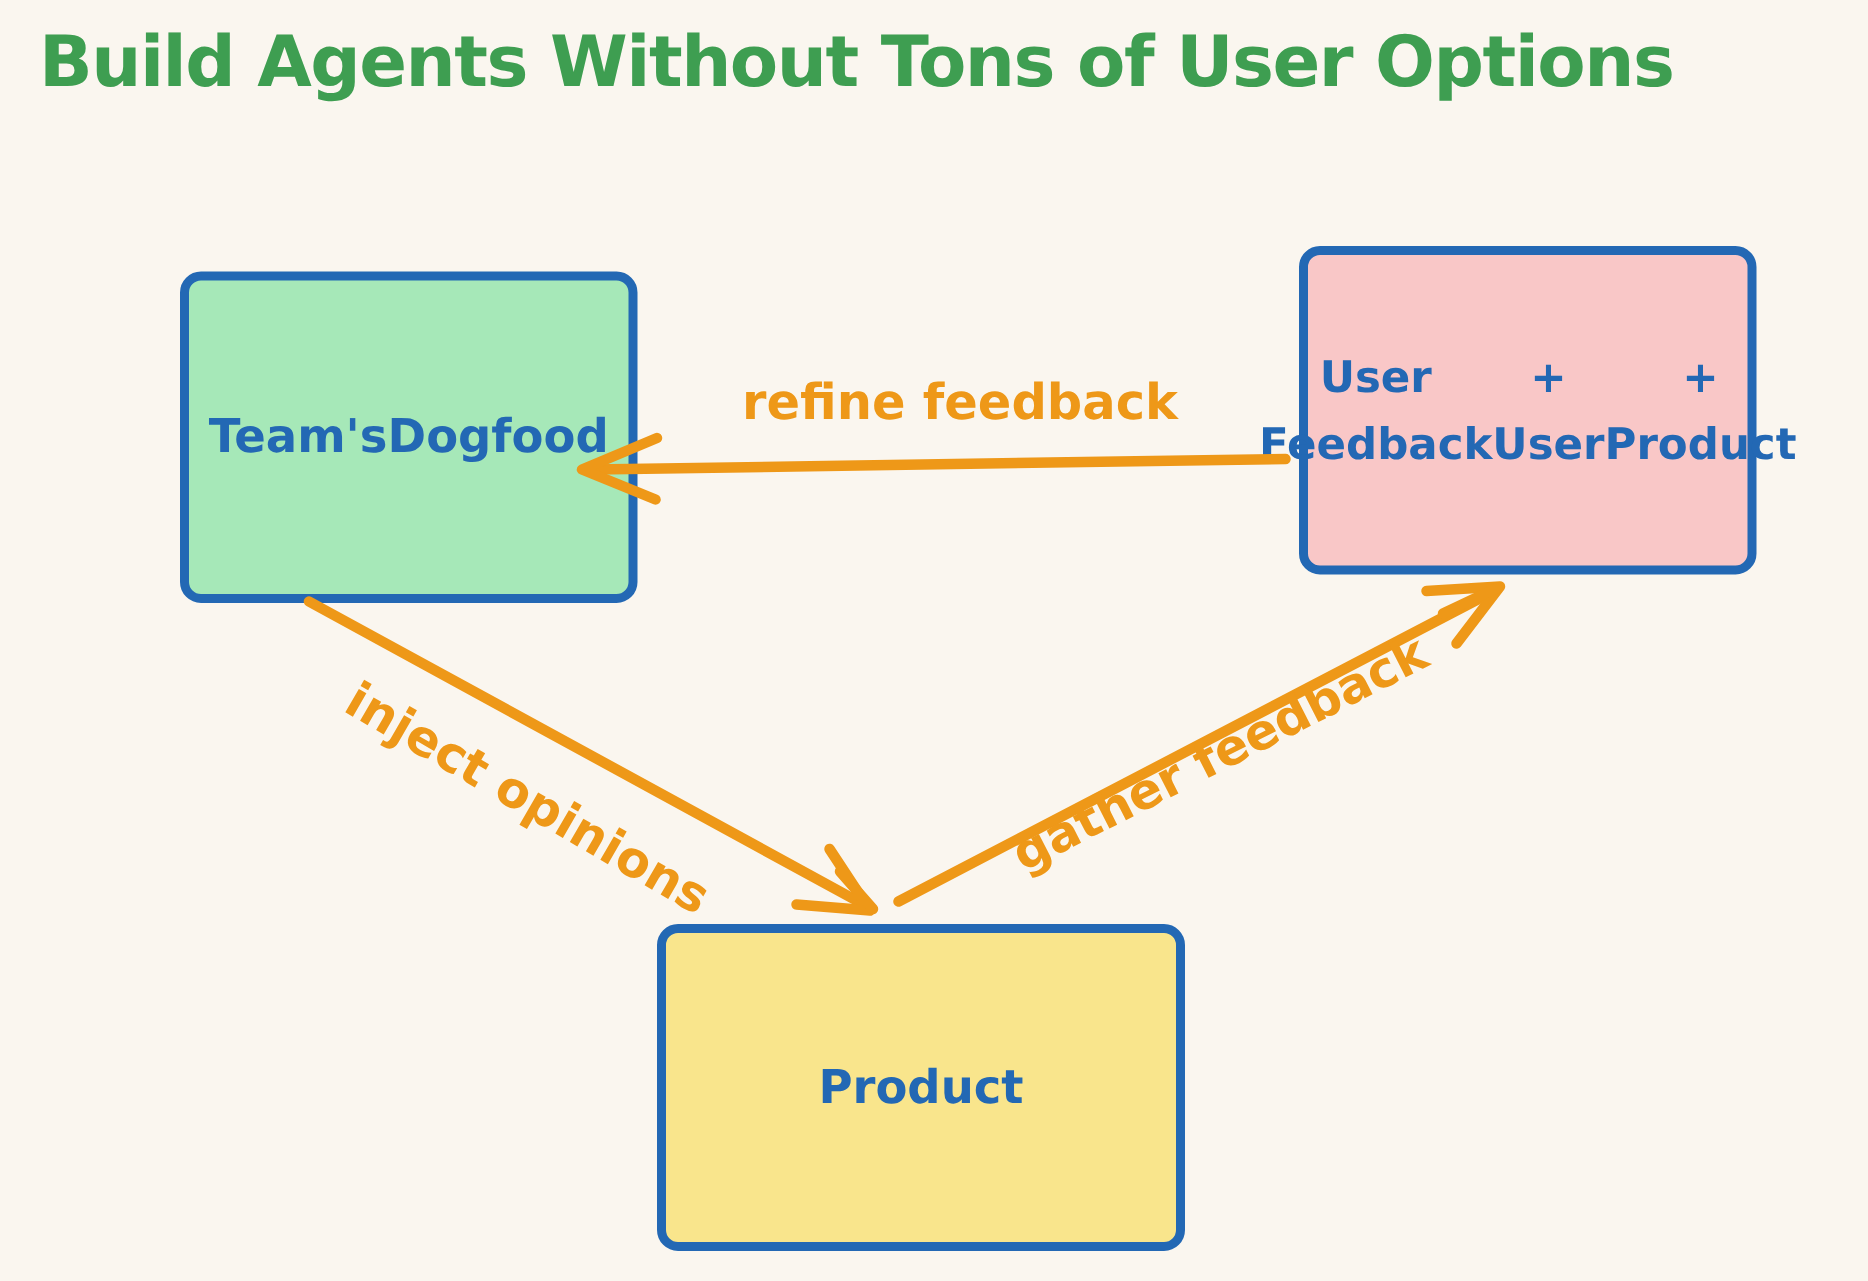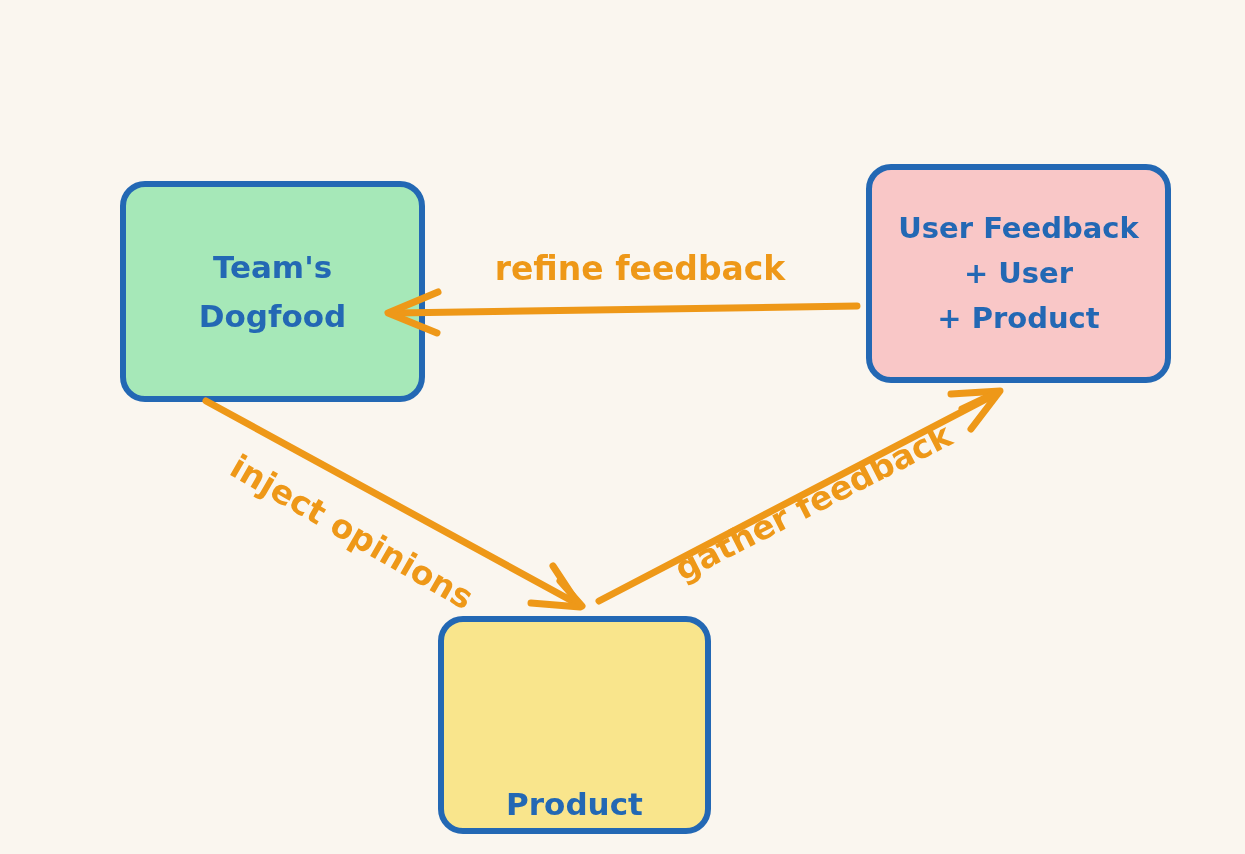--- a/index.html
+++ b/index.html
@@ -22,24 +22,24 @@
     width: 1210px;
     font-size: 47px;
     font-weight: bold;
     letter-spacing: -1px;
     color: #3E9E51;
     white-space: nowrap;
   }
   .node {
     position: absolute;
     border: 6px solid #2368B4;
-    border-radius: 25px;
+    border-radius: 14px;
     box-sizing: border-box;
     display: flex;
-    flex-direction: column;
+    flex-direction: row;
     align-items: center;
     justify-content: center;
     color: #2368B4;
     font-weight: bold;
     font-size: 31px;
     line-height: 1.55;
     text-align: center;
   }
   .node-team {
     left: 80px;
@@ -54,24 +54,23 @@
     top: 164px;
     width: 305px;
     height: 219px;
     background: #F9C7C7;
     font-size: 29px;
     line-height: 1.55;
   }
   .node-product {
     left: 438px;
     top: 616px;
-    width: 273px;
+    width: 352px;
     height: 218px;
     background: #F9E58C;
-    justify-content: flex-end;
   }
   .edges-layer {
     position: absolute;
     left: 0;
     top: 0;
     width: 1245px;
     height: 854px;
     pointer-events: none;
   }
   .edge-label {
@@ -96,20 +95,21 @@
     left: 813px;
     top: 502px;
     transform: translate(-50%, -50%) rotate(-27deg);
   }
 </style>
 </head>
 <body>
 
 <div class="canvas">
 
+  <div class="title">Build Agents Without Tons of User Options</div>
 
   <div class="node node-team">
     <span>Team's</span>
     <span>Dogfood</span>
   </div>
 
   <div class="node node-feedback">
     <span>User Feedback</span>
     <span>+ User</span>
     <span>+ Product</span>

